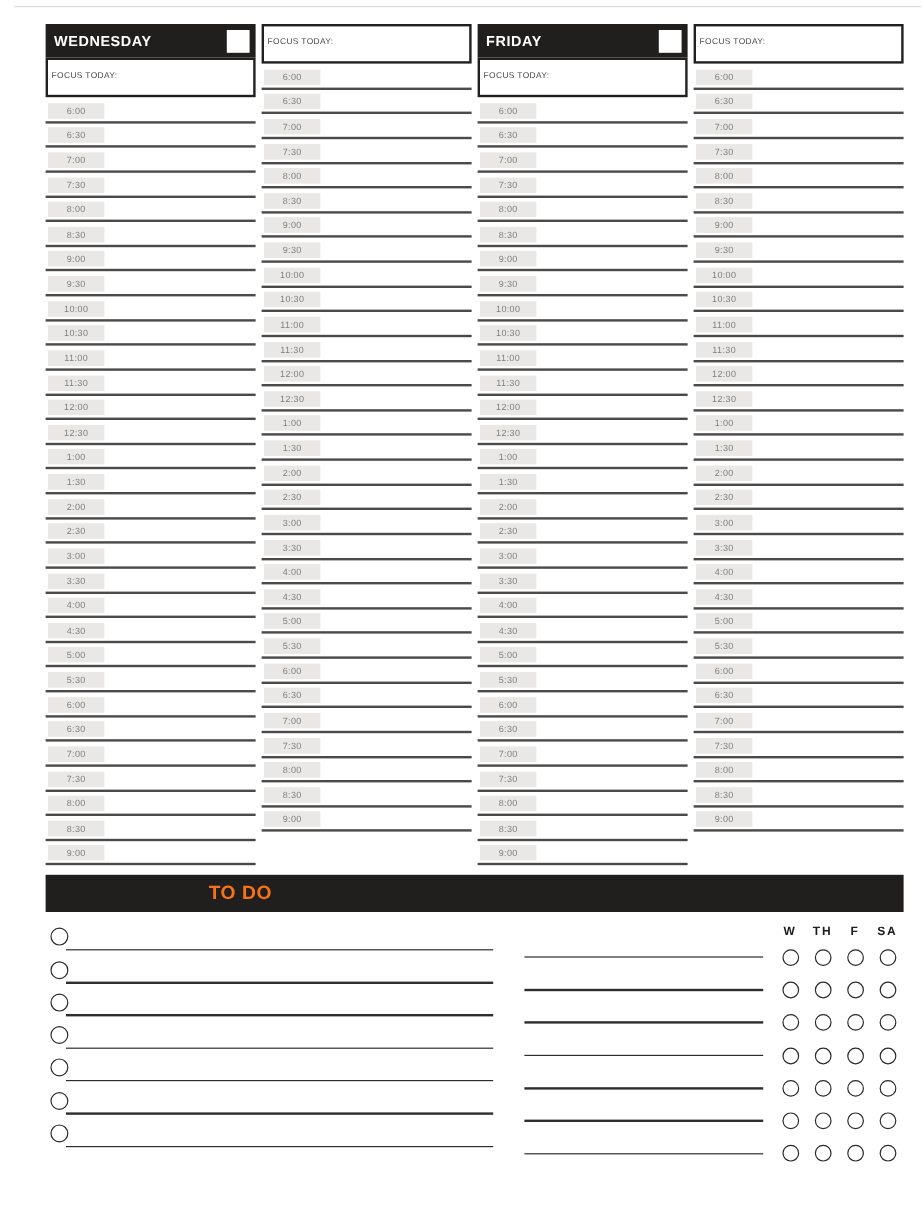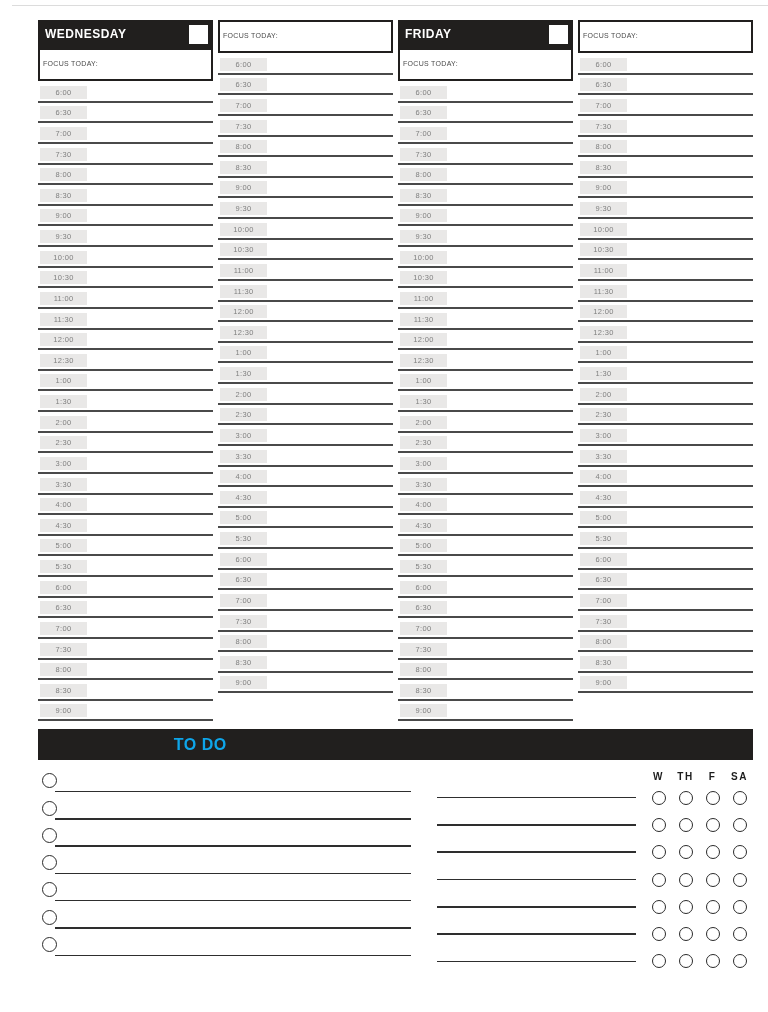--- a/index.html
+++ b/index.html
@@ -17,21 +17,21 @@
   .focus-box { height:33px; border:2px solid #211f1e; padding:2px 3px; }
   .focus-label { font-size:7px; color:#4a4a4a; letter-spacing:0.3px; }
   .slots { margin-top:1px; }
   .slot { height:20.63px; border-bottom:2px solid #4a4a4a; position:relative; }
   .slot-time { position:absolute; left:2px; bottom:2px; width:47px; height:13px;
                background:#e9e8e7; color:#7f7f7f; font-size:7.5px;
                display:flex; align-items:center; justify-content:center; letter-spacing:0.3px; }
 
   
   .bottom-bar { position:absolute; left:38px; top:729px; width:715px; height:31px; background:#211f1e; }
-  .bar-title { position:absolute; top:50%; transform:translate(-50%,-50%); color:#0ea5e9;
+  .bar-title { position:absolute; top:50%; transform:translate(-50%,-50%); color:#f97316;
                font-size:16px; font-weight:700; letter-spacing:0.5px; white-space:nowrap; }
   .bar-title.todo { left:22.7%; }
 
   
   .todo-rows { position:absolute; left:38px; top:765px; width:375px; }
   .todo-row { height:27.3px; position:relative; }
   .todo-circle { position:absolute; left:4px; bottom:4px; width:15px; height:15px;
                  border:1.5px solid #2b2b2b; border-radius:50%; background:#fff; }
   .todo-line { position:absolute; left:17px; right:2px; bottom:0; height:1.5px; background:#2e2e2e; }
 

